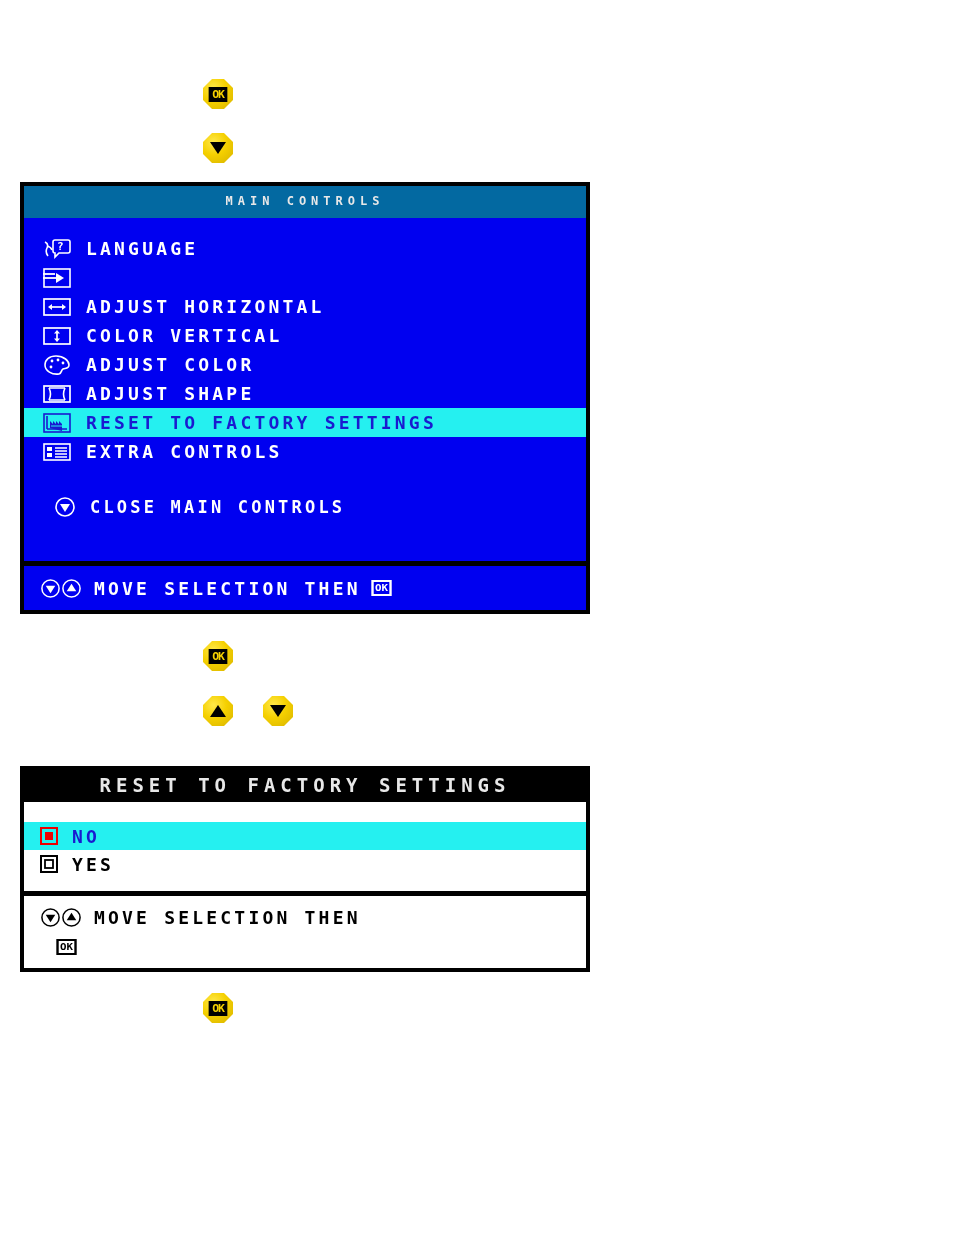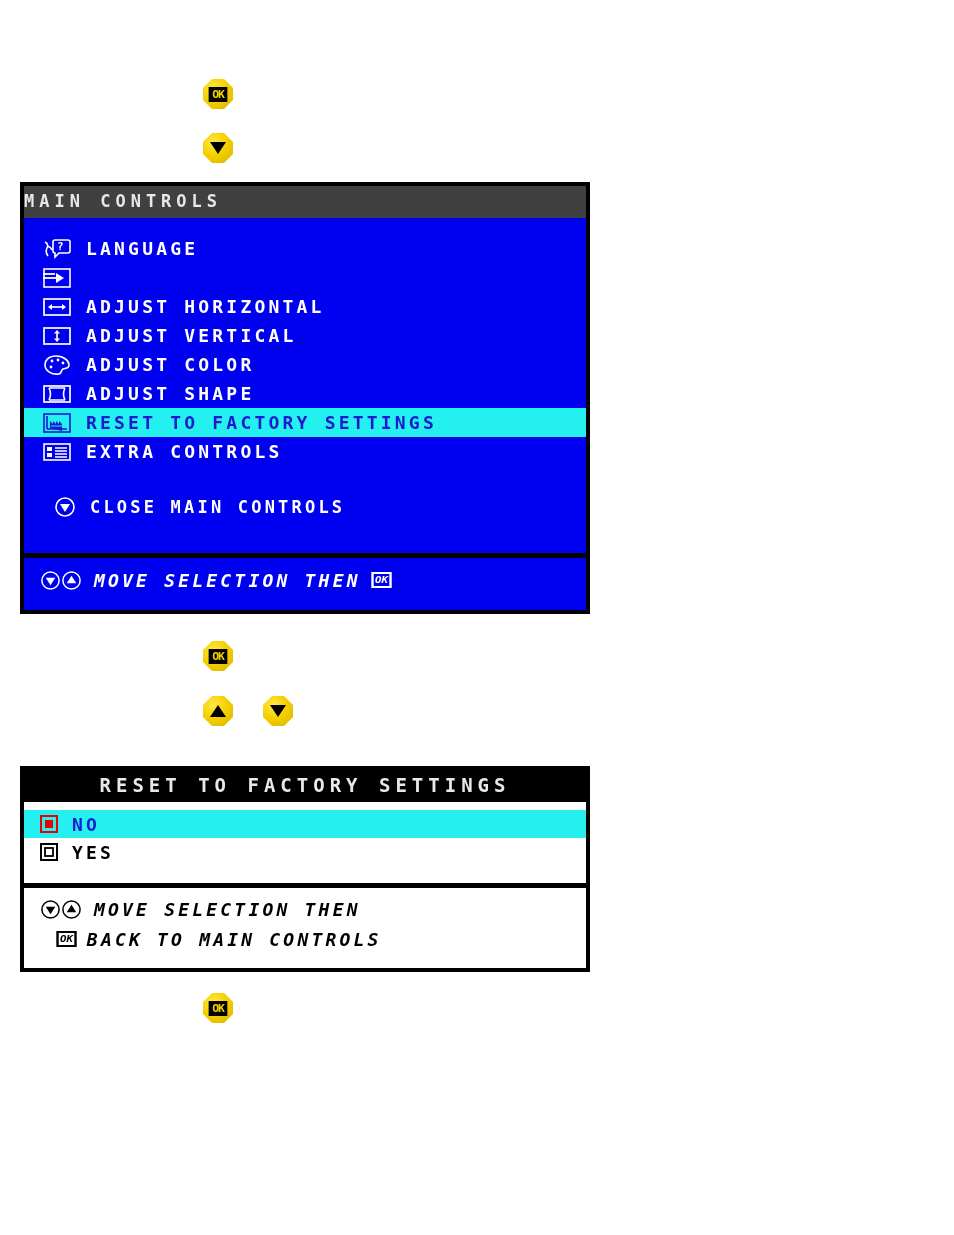--- a/index.html
+++ b/index.html
@@ -62,23 +62,24 @@
   
   #panel-main {
     left: 20px;
     top: 182px;
     width: 570px;
     height: 432px;
     background: #0000f0;
     border: 4px solid #000;
   }
   #panel-main .osd-title {
-    background: #404040;
+    background: #0369a1;
     color: #e8e8e8;
-    font-size: 17px;
+    text-align: center;
+    font-size: 12px;
     letter-spacing: 5px;
     line-height: 30px;
     height: 32px;
     font-weight: bold;
   }
   .menu-list {
     padding-top: 16px;
   }
   .menu-row {
     height: 29px;
@@ -115,31 +116,30 @@
     letter-spacing: 3.2px;
     font-weight: bold;
   }
   .close-row .ico {
     width: 22px; min-width:22px; height:22px;
     margin-left: 30px; margin-right: 14px;
     display:flex; align-items:center; justify-content:center;
   }
   .osd-footer {
     position: absolute;
-    left: 0; right: 0; bottom: 8px;
+    left: 0; right: 0; bottom: 0;
     height: 44px;
     background: #0000f0;
     border-top: 5px solid #000;
     display: flex;
     align-items: center;
     color: #ffffff;
     font-size: 18px;
     letter-spacing: 3.2px;
     font-weight: bold;
-    font-style: italic;
   }
   .osd-footer .pair {
     margin-left: 16px; margin-right: 12px;
     display: flex; align-items:center;
   }
   .osd-footer .pair svg { display:block; }
 
   
   #panel-reset {
     left: 20px;
@@ -152,21 +152,21 @@
   #panel-reset .osd-title {
     background: #000000;
     color: #e8e8e8;
     text-align: center;
     font-size: 19px;
     letter-spacing: 5px;
     line-height: 30px;
     height: 32px;
     font-weight: bold;
   }
-  .opt-area { padding-top: 8px; }
+  .opt-area { padding-top: 20px; }
   .opt-row {
     height: 28px;
     display:flex;
     align-items:center;
     color: #000000;
     font-size: 18px;
     letter-spacing: 3.2px;
     font-weight: bold;
   }
   .opt-row.selected {
@@ -263,21 +263,21 @@
 
     <div class="menu-row">
       <span class="ico">
         <svg width="30" height="22" viewBox="0 0 30 22">
           <rect x="2" y="3" width="26" height="16" stroke="#fff" stroke-width="1.7" fill="none"></rect>
           <path d="M15 7 v8" stroke="#fff" stroke-width="1.7"></path>
           <path d="M15 5 l-3 3.5 h6 z" fill="#fff"></path>
           <path d="M15 17 l-3 -3.5 h6 z" fill="#fff"></path>
         </svg>
       </span>
-      <span>ADJUST VERTICAL</span>
+      <span>COLOR VERTICAL</span>
     </div>
 
     <div class="menu-row">
       <span class="ico">
         <svg width="30" height="24" viewBox="0 0 30 24">
           <path d="M14 3 C22 3 27 8 27 12 C27 16 23 15 21 16 C19 17 20 20 17 21 C10 22 3 18 3 12 C3 7 7 3 14 3 Z" stroke="#fff" stroke-width="1.6" fill="none"></path>
           <circle cx="10" cy="8" r="1.4" fill="#fff"></circle>
           <circle cx="16" cy="7" r="1.4" fill="#fff"></circle>
           <circle cx="21" cy="10" r="1.4" fill="#fff"></circle>
           <circle cx="9" cy="14" r="1.4" fill="#fff"></circle>
@@ -396,20 +396,19 @@
           <circle cx="11" cy="11" r="9" stroke="#000" stroke-width="1.6" fill="none"></circle>
           <path d="M6 14 h10 l-5 -8 z" fill="#000"></path>
         </svg>
       </span>
       <span>MOVE SELECTION THEN</span>
     </div>
     <div class="foot-line">
       <span class="okico">
         <span class="ok-badge on-white">OK</span>
       </span>
-      <span>BACK TO MAIN CONTROLS</span>
     </div>
   </div>
 </div>
 
 <div class="btn-oct" style="left:203px; top:993px;">
   <span class="glyph-ok">OK</span>
 </div>
 
 </body></html>

